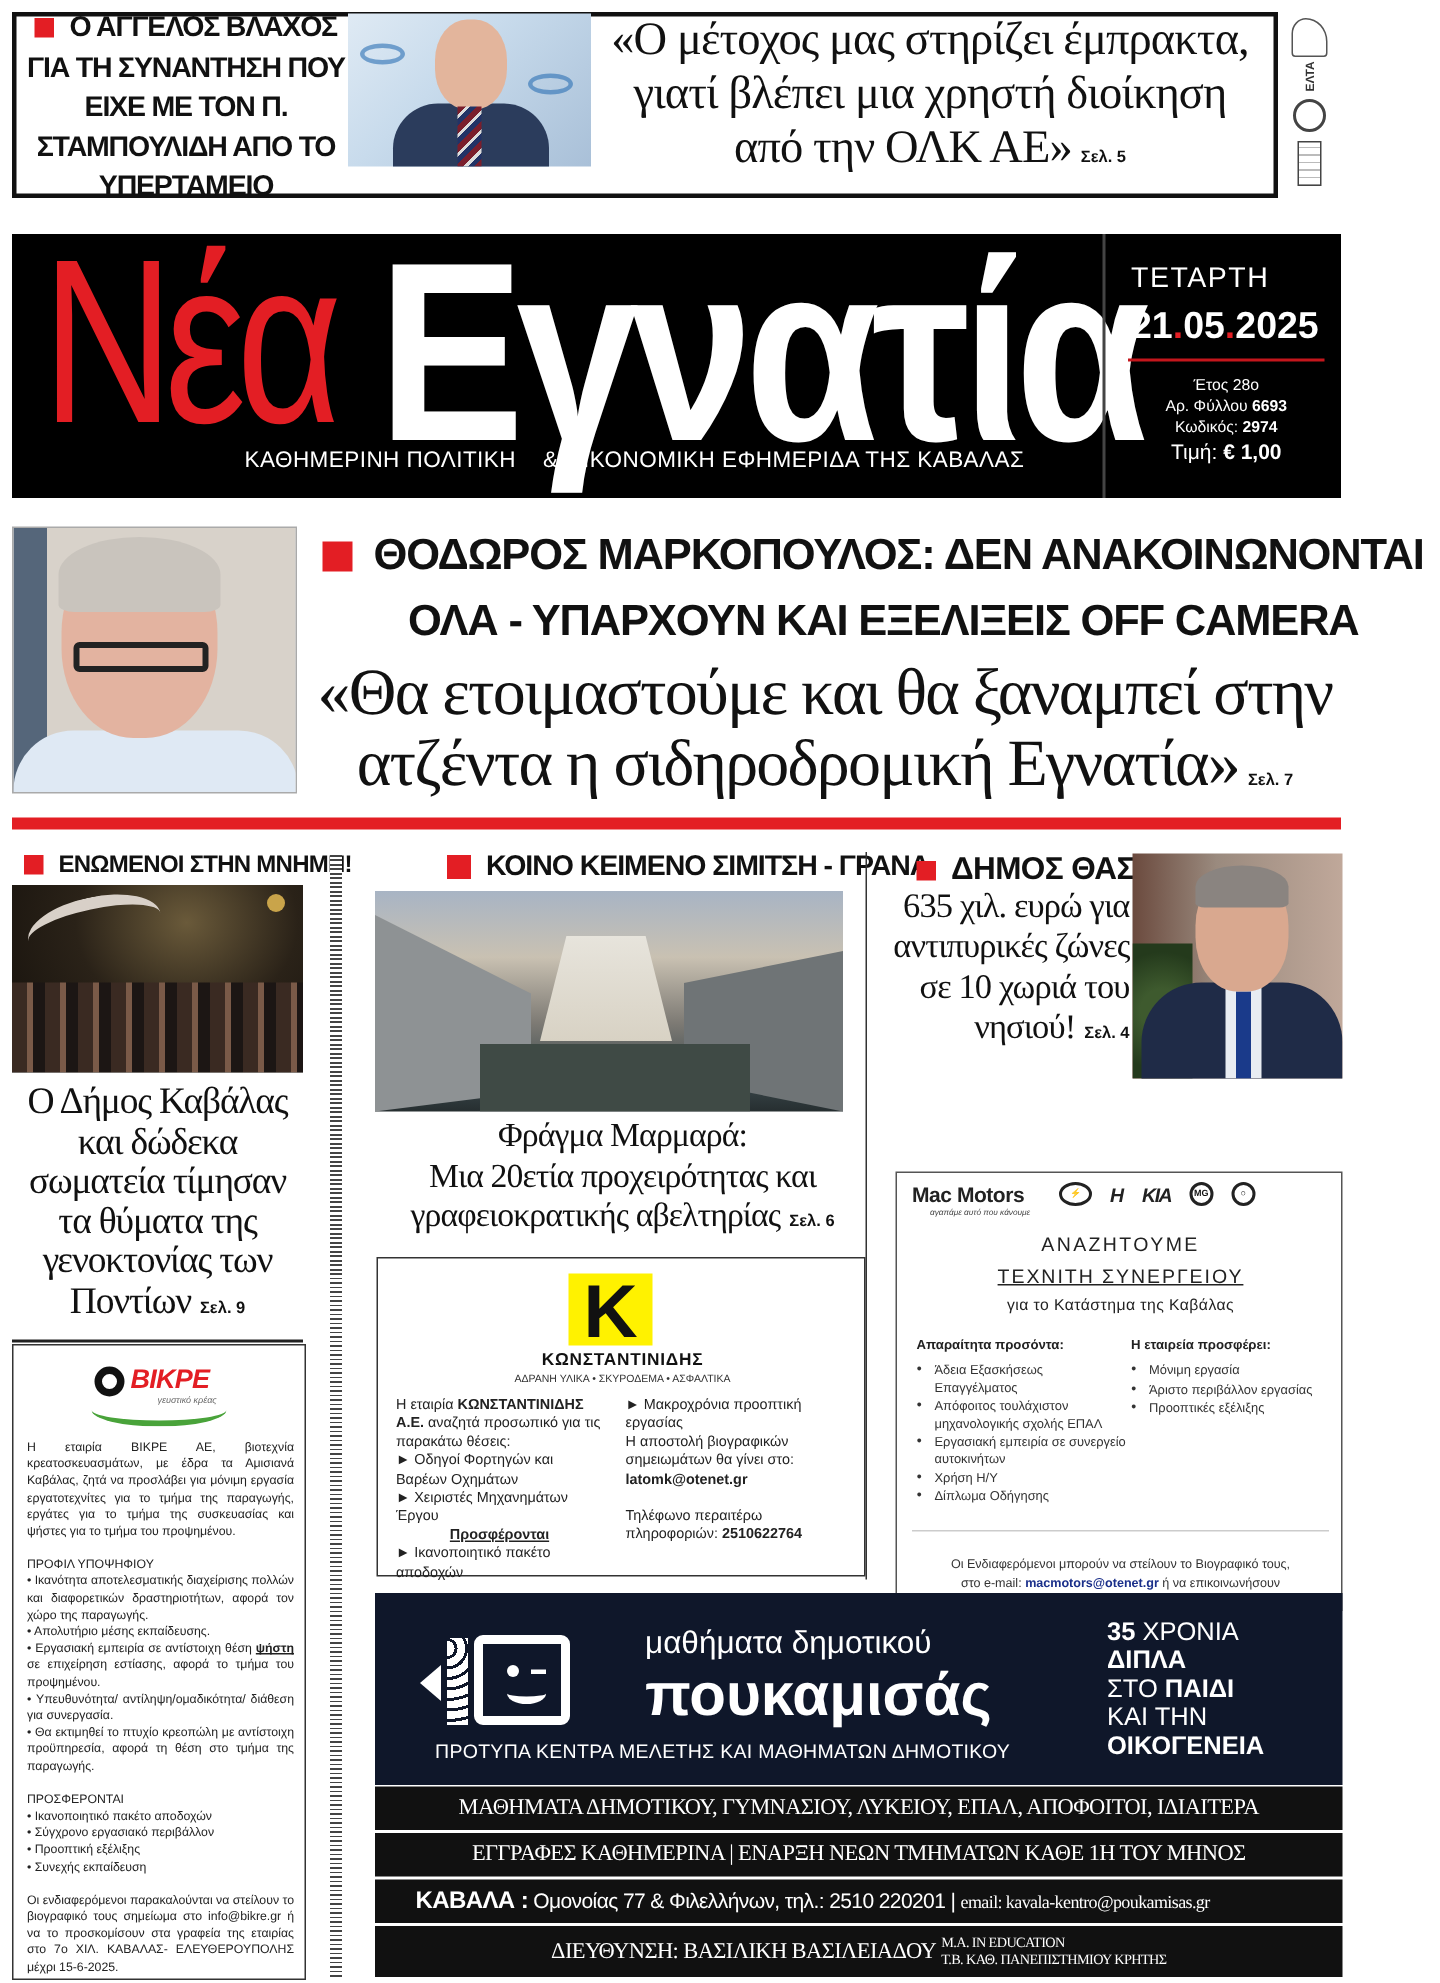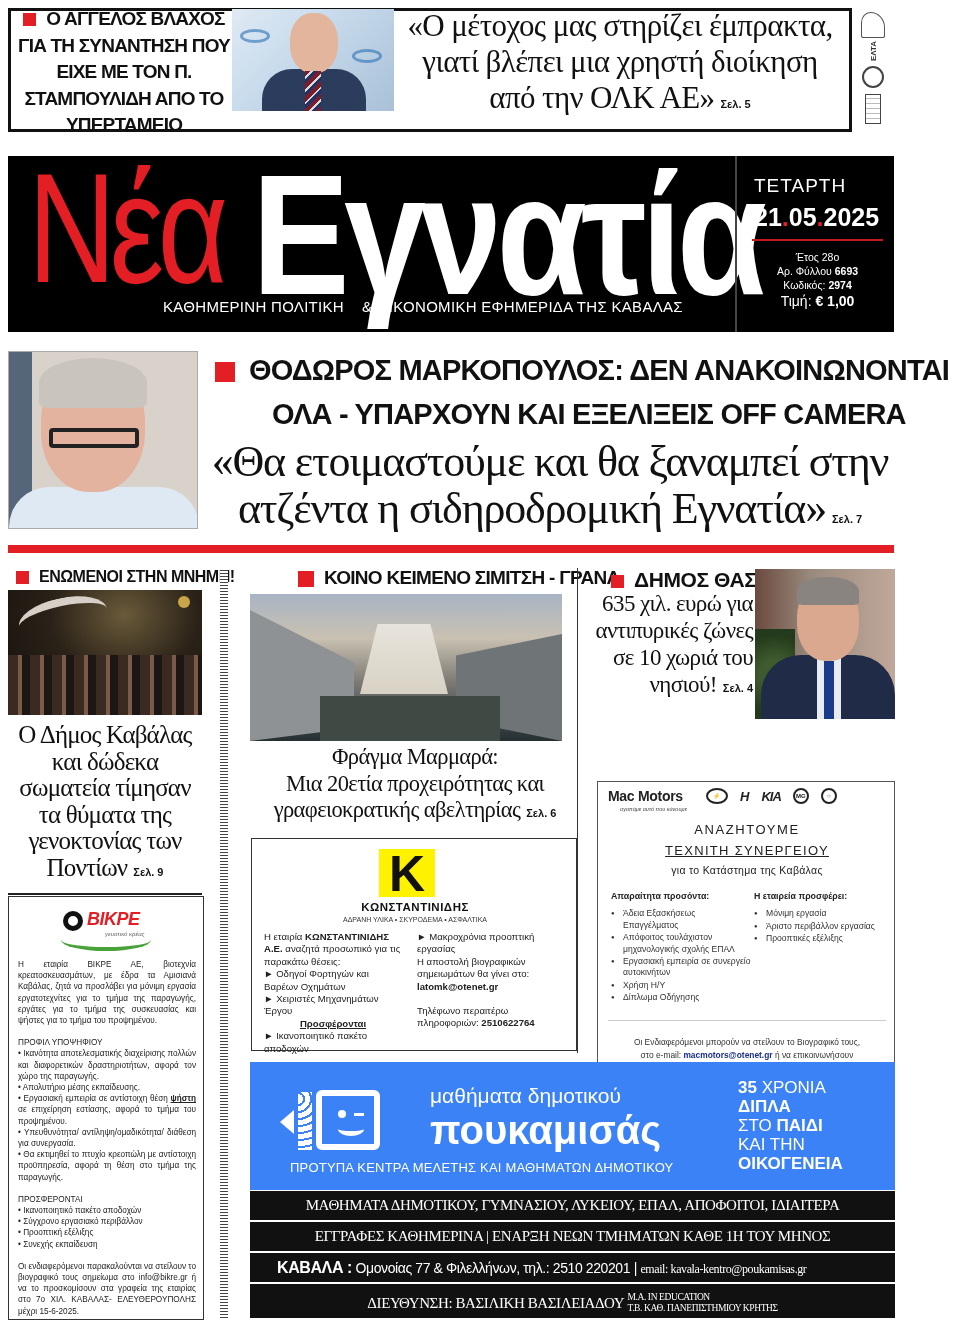--- a/index.html
+++ b/index.html
@@ -125,21 +125,21 @@
   .mac-list li { padding-left: 12px; position: relative; margin-bottom: 1px; }
   .mac-list li::before { content: "●"; position: absolute; left: 0; top: 0; font-size: 6px; }
   #mac-req { left: 13px; width: 140px; }
   #mac-offer { left: 156px; width: 140px; }
   #mac-sep { position:absolute; left: 10px; top: 238px; width: 278px; height: 1px; background: #ccc; }
   #mac-contact { position:absolute; left: 0; top: 254px; width: 298px; text-align: center; font-size: 8.4px; line-height: 13px; color: #333; }
   #mac-contact .email { color: #1a2f8a; font-weight: bold; }
   #mac-contact b { font-weight: bold; }
 
   
-  #pouk-ad { left: 250px; top: 1062px; width: 645px; height: 128px; background: #3b82f6; color: #fff; }
+  #pouk-ad { left: 250px; top: 1062px; width: 645px; height: 128px; background: #0f172a; color: #fff; }
   #pouk-icon { position:absolute; left: 30px; top: 24px; width: 120px; height: 72px; }
   #pouk-icon .frame { position:absolute; left: 36px; top: 4px; width: 64px; height: 60px; border: 6px solid #fff; border-radius: 6px; }
   #pouk-icon .tip { position:absolute; left: 0; top: 24px; width: 0; height: 0; border-top: 12px solid transparent; border-bottom: 12px solid transparent; border-right: 14px solid #fff; }
   #pouk-icon .scallop { position:absolute; left: 18px; top: 6px; width: 14px; height: 58px; background: repeating-radial-gradient(circle at 0 7px,#fff 0 5px,transparent 5px 7px); }
   #pouk-icon .eye { position:absolute; left: 58px; top: 24px; width: 8px; height: 8px; border-radius: 50%; background: #fff; }
   #pouk-icon .wink { position:absolute; left: 74px; top: 27px; width: 10px; height: 3px; background: #fff; }
   #pouk-icon .smile { position:absolute; left: 58px; top: 36px; width: 26px; height: 14px; border-bottom: 5px solid #fff; border-radius: 0 0 50% 50%; }
   #pouk-sub { position:absolute; left: 180px; top: 22px; font-size: 21px; letter-spacing: 0px; }
   #pouk-name { position:absolute; left: 180px; top: 46px; font-size: 40px; font-weight: bold; letter-spacing: 0px; line-height: 44px; }
   #pouk-tag { position:absolute; left: 40px; top: 98px; font-size: 13px; letter-spacing: 0.2px; }

